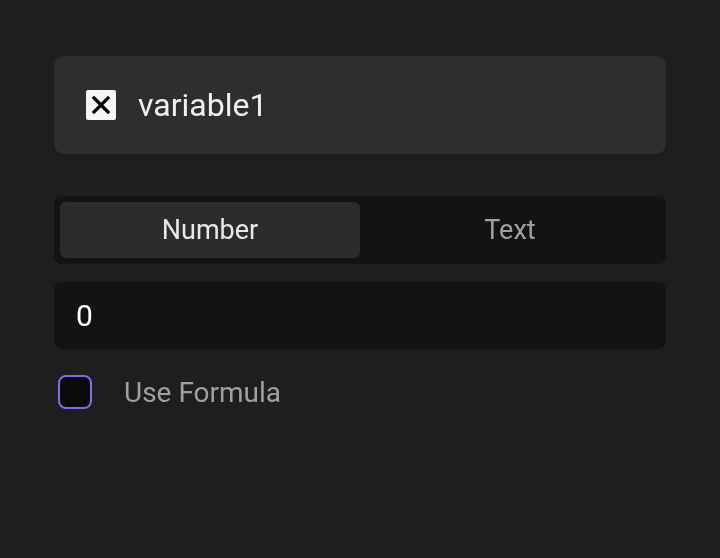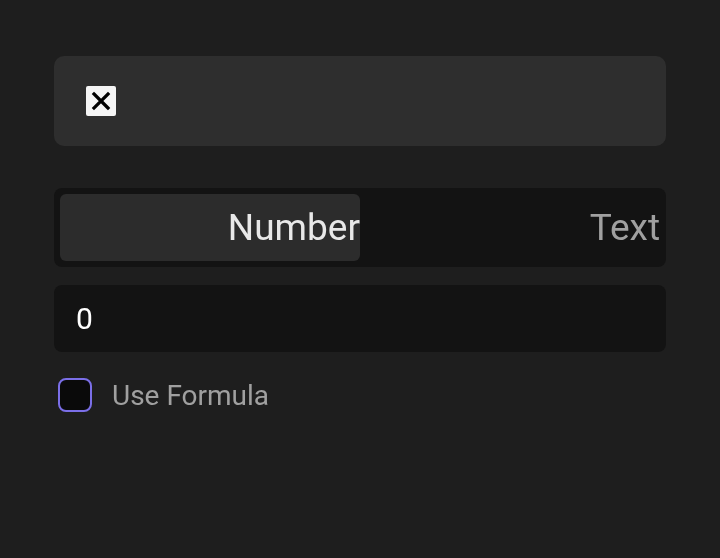--- a/index.html
+++ b/index.html
@@ -43,23 +43,23 @@
     }
     .type-tabs {
       display: flex;
       background-color: #131313;
       border-radius: 8px;
       padding: 6px;
       margin-bottom: 18px;
     }
     .type-tab {
       flex: 1;
-      text-align: right;
+      text-align: center;
       padding: 12px 0;
-      font-size: 37px;
+      font-size: 27px;
       font-weight: 400;
       color: #a0a0a0;
       border-radius: 6px;
       cursor: pointer;
     }
     .type-tab.active {
       background-color: #2c2c2c;
       color: #e8e8e8;
     }
     .value-input {
@@ -70,21 +70,21 @@
       padding: 16px 22px;
       font-size: 30px;
       color: #ffffff;
       outline: none;
       margin-bottom: 26px;
       font-family: inherit;
     }
     .formula-row {
       display: flex;
       align-items: center;
-      gap: 20px;
+      gap: 32px;
       padding-left: 4px;
     }
     .checkbox {
       width: 34px;
       height: 34px;
       background-color: #0a0a0a;
       border: 2.5px solid #7b6fe8;
       border-radius: 8px;
       cursor: pointer;
     }
@@ -98,20 +98,21 @@
 <body>
 
 
 
 <div class="variable-name-card">
   <span class="variable-icon">
     <svg width="20" height="20" viewBox="0 0 20 20">
       <path d="M3 3 L17 17 M17 3 L3 17" stroke="#000000" stroke-width="3.2" stroke-linecap="square"></path>
     </svg>
   </span>
+  <span class="variable-name-text">variable1</span>
 </div>
 
 <div class="type-tabs">
   <div class="type-tab active">Number</div>
   <div class="type-tab">Text</div>
 </div>
 
 <input class="value-input" type="text" value="0" style="">
 
 <div class="formula-row">

